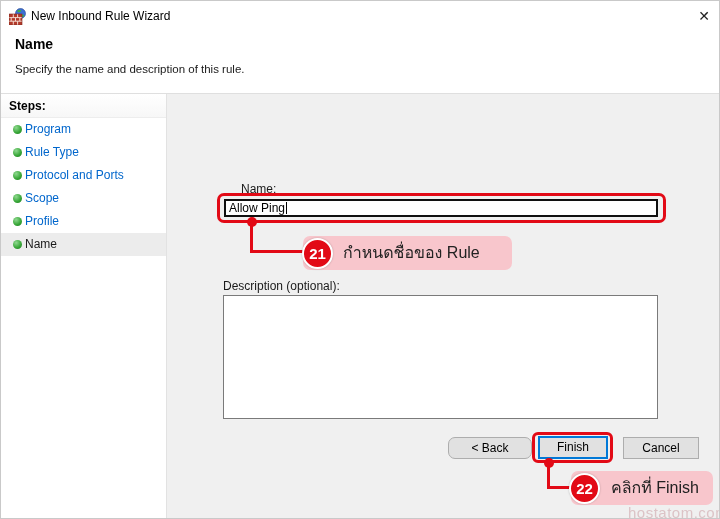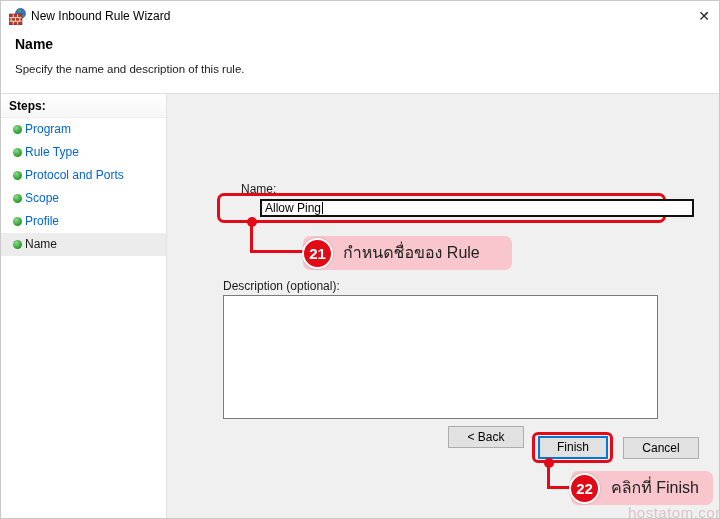--- a/index.html
+++ b/index.html
@@ -49,36 +49,36 @@
   .lbl-name { left: 240px; top: 88px; }
   .lbl-desc { left: 222px; top: 185px; }
 
   .red-annot { position: absolute; border: 3px solid #e20a16; border-radius: 7px; }
   .annot-name { left: 216px; top: 99px; width: 449px; height: 30px; }
   .annot-finish { left: 531px; top: 338px; width: 81px; height: 31px; border-radius: 6px; }
 
   .name-input {
     position: absolute; left: 223px; top: 105px; width: 434px; height: 18px;
     background: #fff; border: 2px solid #101010; font-size: 12px; line-height: 14px;
-    padding-left: 3px; color: #000; white-space: nowrap; overflow: hidden; margin-left: 36px;
+    padding-left: 3px; color: #000; white-space: nowrap; overflow: hidden;
   }
   .caret { display: inline-block; width: 1px; height: 12px; background: #000; margin-left: 1px; vertical-align: -2px; }
 
   .desc-box {
     position: absolute; left: 222px; top: 201px; width: 435px; height: 124px;
     background: #fff; border: 1px solid #7a7a7a;
   }
 
   
   .btn {
     position: absolute; height: 22px; background: #e1e1e1; border: 1px solid #adadad;
     font-size: 12px; color: #000; text-align: center; line-height: 20px; cursor: pointer;
     font-family: "Liberation Sans", "DejaVu Sans", sans-serif;
   }
-  .btn-back { left: 447px; top: 332px; width: 76px; }
+  .btn-back { left: 447px; top: 343px; width: 84px; border-radius: 7px; }
   .btn-cancel { left: 622px; top: 343px; width: 76px; }
   .btn-finish {
     position: absolute; left: 537px; top: 342px; width: 70px; height: 23px;
     background: #e1e1e1; border: 2px solid #0078d7; font-size: 12px; color: #000;
     text-align: center; line-height: 19px; cursor: pointer;
   }
 
   
   .conn { position: absolute; background: #e20a16; }
   .conn-dot { position: absolute; width: 10px; height: 10px; border-radius: 50%; background: #e20a16; }

